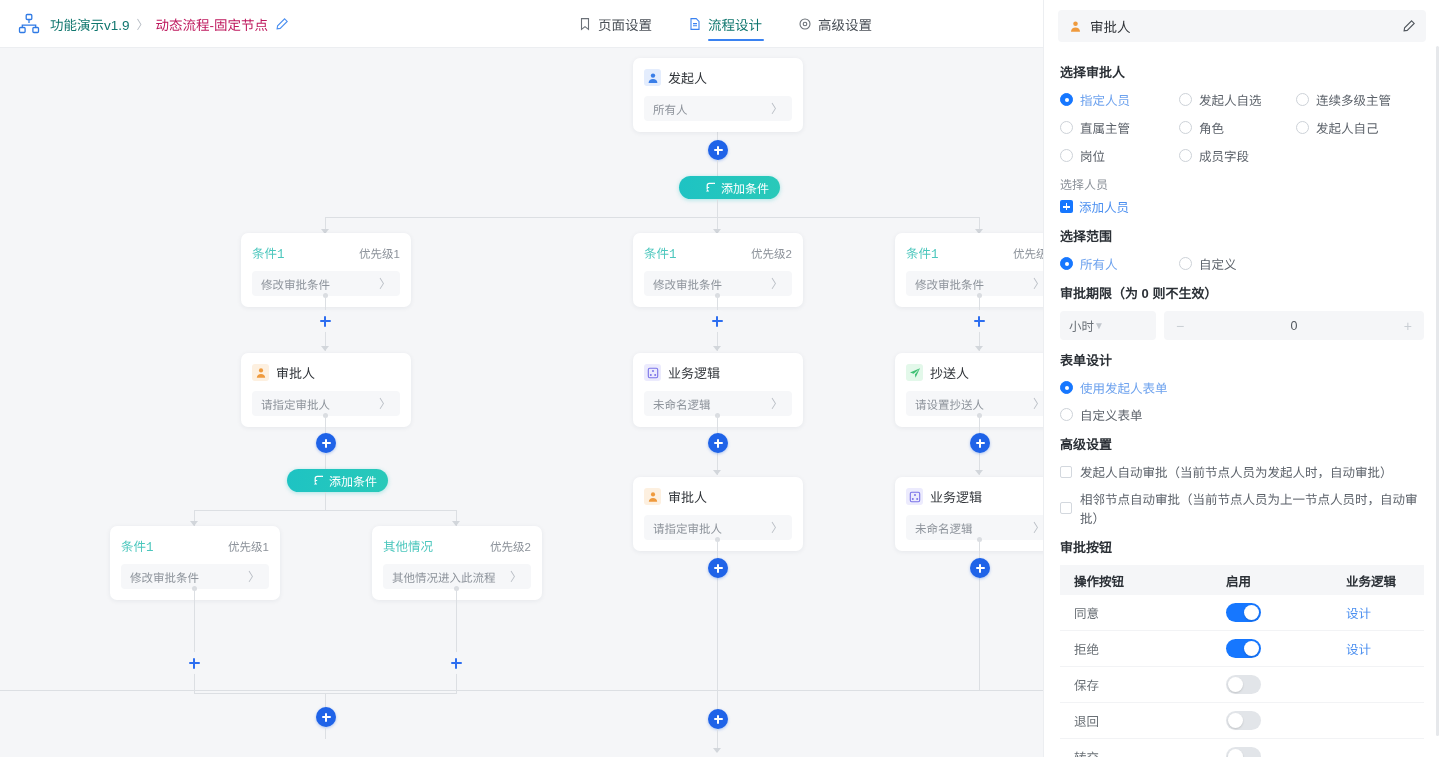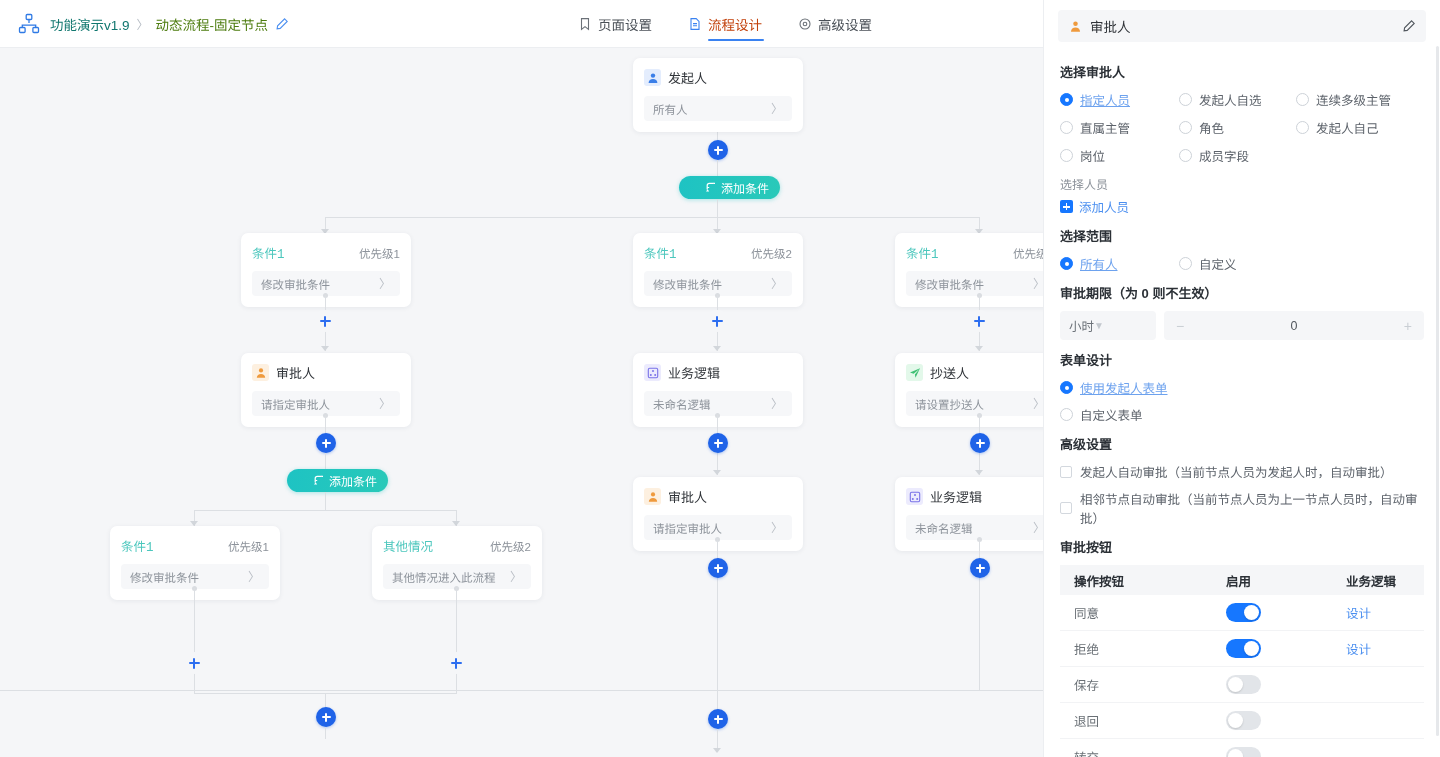--- a/index.html
+++ b/index.html
@@ -15,28 +15,28 @@
   .topbar {
     position: absolute; left: 0; top: 0; width: 1440px; height: 48px;
     background: #ffffff; border-bottom: 1px solid #eceef1;
     display: flex; align-items: center; z-index: 5;
   }
   .brand-icon { margin-left: 18px; width: 22px; height: 22px; display:block; }
   .crumbs { display: flex; align-items: center; margin-left: 10px; gap: 7px;
             font-size: 13.5px; color: #3b4045; }
   .crumb-root { color: #0f766e; }
   .crumb-sep { color: #b6bcc4; font-size: 12px; }
-  .crumb-cur { color: #4d7c0f; }
+  .crumb-cur { color: #be185d; }
   .pencil { width: 14px; height: 14px; display:block; cursor: pointer; }
 
   .tabs { position: absolute; left: 578px; top: 0; height: 48px;
           display: flex; align-items: center; gap: 36px; }
   .tab { display: flex; align-items: center; gap: 6px; height: 48px;
          font-size: 13.5px; color: #4a5057; cursor: pointer; position: relative; }
-  .tab.active { color: #c2410c; }
+  .tab.active { color: #0f766e; }
   .tab.active::after { content:''; position:absolute; left: 20px; right: -2px;
         bottom: 7px; height: 2px; background: #3a82f1; border-radius: 2px; }
   .tab svg { width: 14px; height: 14px; display:block; }
 
   
   .canvas {
     position: absolute; left: 0; top: 48px; width: 1043px; height: 709px;
     background: #f5f6f8; overflow: hidden;
   }
   .canvas-inner { position: absolute; left: 0; top: 0; width: 1043px; height: 709px; }
@@ -134,21 +134,21 @@
   .sect-title.first { margin-top: 4px; }
 
   .radio-grid { display: grid; grid-template-columns: 119px 117px auto; row-gap: 9px; }
   .rb { display: flex; align-items: center; gap: 7px; font-size: 12.5px;
         color: #5d636b; cursor: pointer; }
   .rb .dot { width: 13px; height: 13px; border-radius: 50%;
         border: 1px solid #cdd2d8; background:#fff; flex:0 0 auto; position: relative; }
   .rb.on .dot { border-color: #1677ff; background: #1677ff; }
   .rb.on .dot::after { content:''; position:absolute; left:3.5px; top:3.5px;
         width:4px; height:4px; border-radius:50%; background:#fff; }
-  .rb.on { color: #6da2ee; text-decoration: underline; }
+  .rb.on { color: #6da2ee; }
 
   .sub-label { font-size: 12px; color: #8d939b; margin: 10px 0 5px 0; }
   .addperson { display: flex; align-items: center; gap: 6px; cursor: pointer; }
   .addperson .sq { width: 13px; height: 13px; border-radius: 2px; background:#1677ff;
         position: relative; flex:0 0 auto; }
   .addperson .sq::before { content:''; position:absolute; left:3px; top:6px;
         width:7px; height:1.5px; background:#fff; }
   .addperson .sq::after { content:''; position:absolute; left:5.75px; top:3.2px;
         width:1.5px; height:7px; background:#fff; }
   .addperson span { font-size: 12.5px; color: #4b8ff0; }

